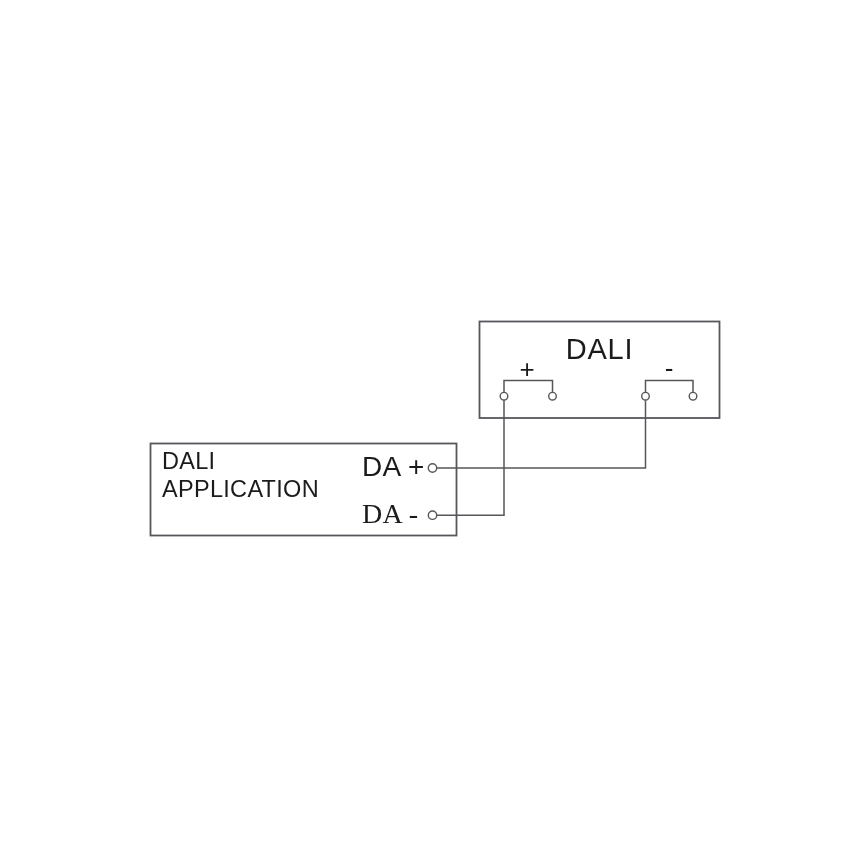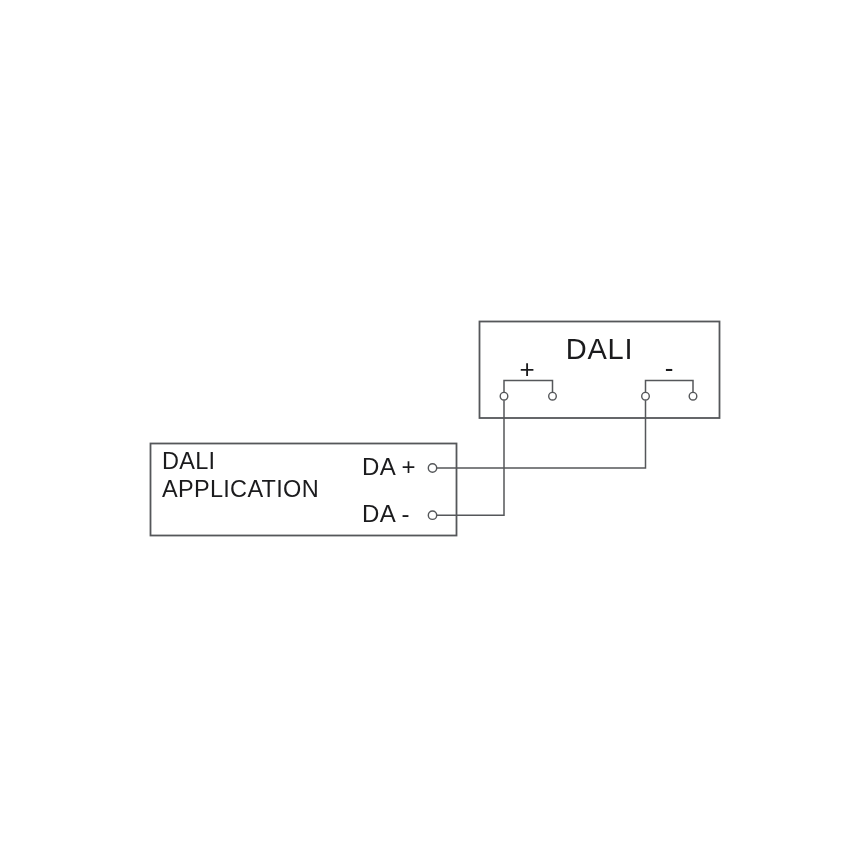--- a/index.html
+++ b/index.html
@@ -32,24 +32,24 @@
     font-size:26px;
   }
   .plus-label{left:512px;}
   .minus-label{left:654px;top:353.5px;}
   .controller-text{
     position:absolute;left:162px;top:447px;
     font-size:23.5px;line-height:28.2px;letter-spacing:0.3px;
   }
   .da-label{
     position:absolute;left:362px;
-    font-size:24px;line-height:28.2px;letter-spacing:0.3px;
+    font-size:28px;line-height:28.2px;letter-spacing:0.3px;
   }
   .da-plus{top:453px;}
-  .da-minus{top:499.5px;}
+  .da-minus{top:499.5px;font-family:Liberation Serif, serif;}
 </style>
 </head>
 <body>
 
 <div class="canvas">
 
   <svg class="diagram" width="868" height="868" viewBox="0 0 868 868">
 
     <rect class="box" x="479.5" y="321.5" width="240" height="96.5"></rect>
 

